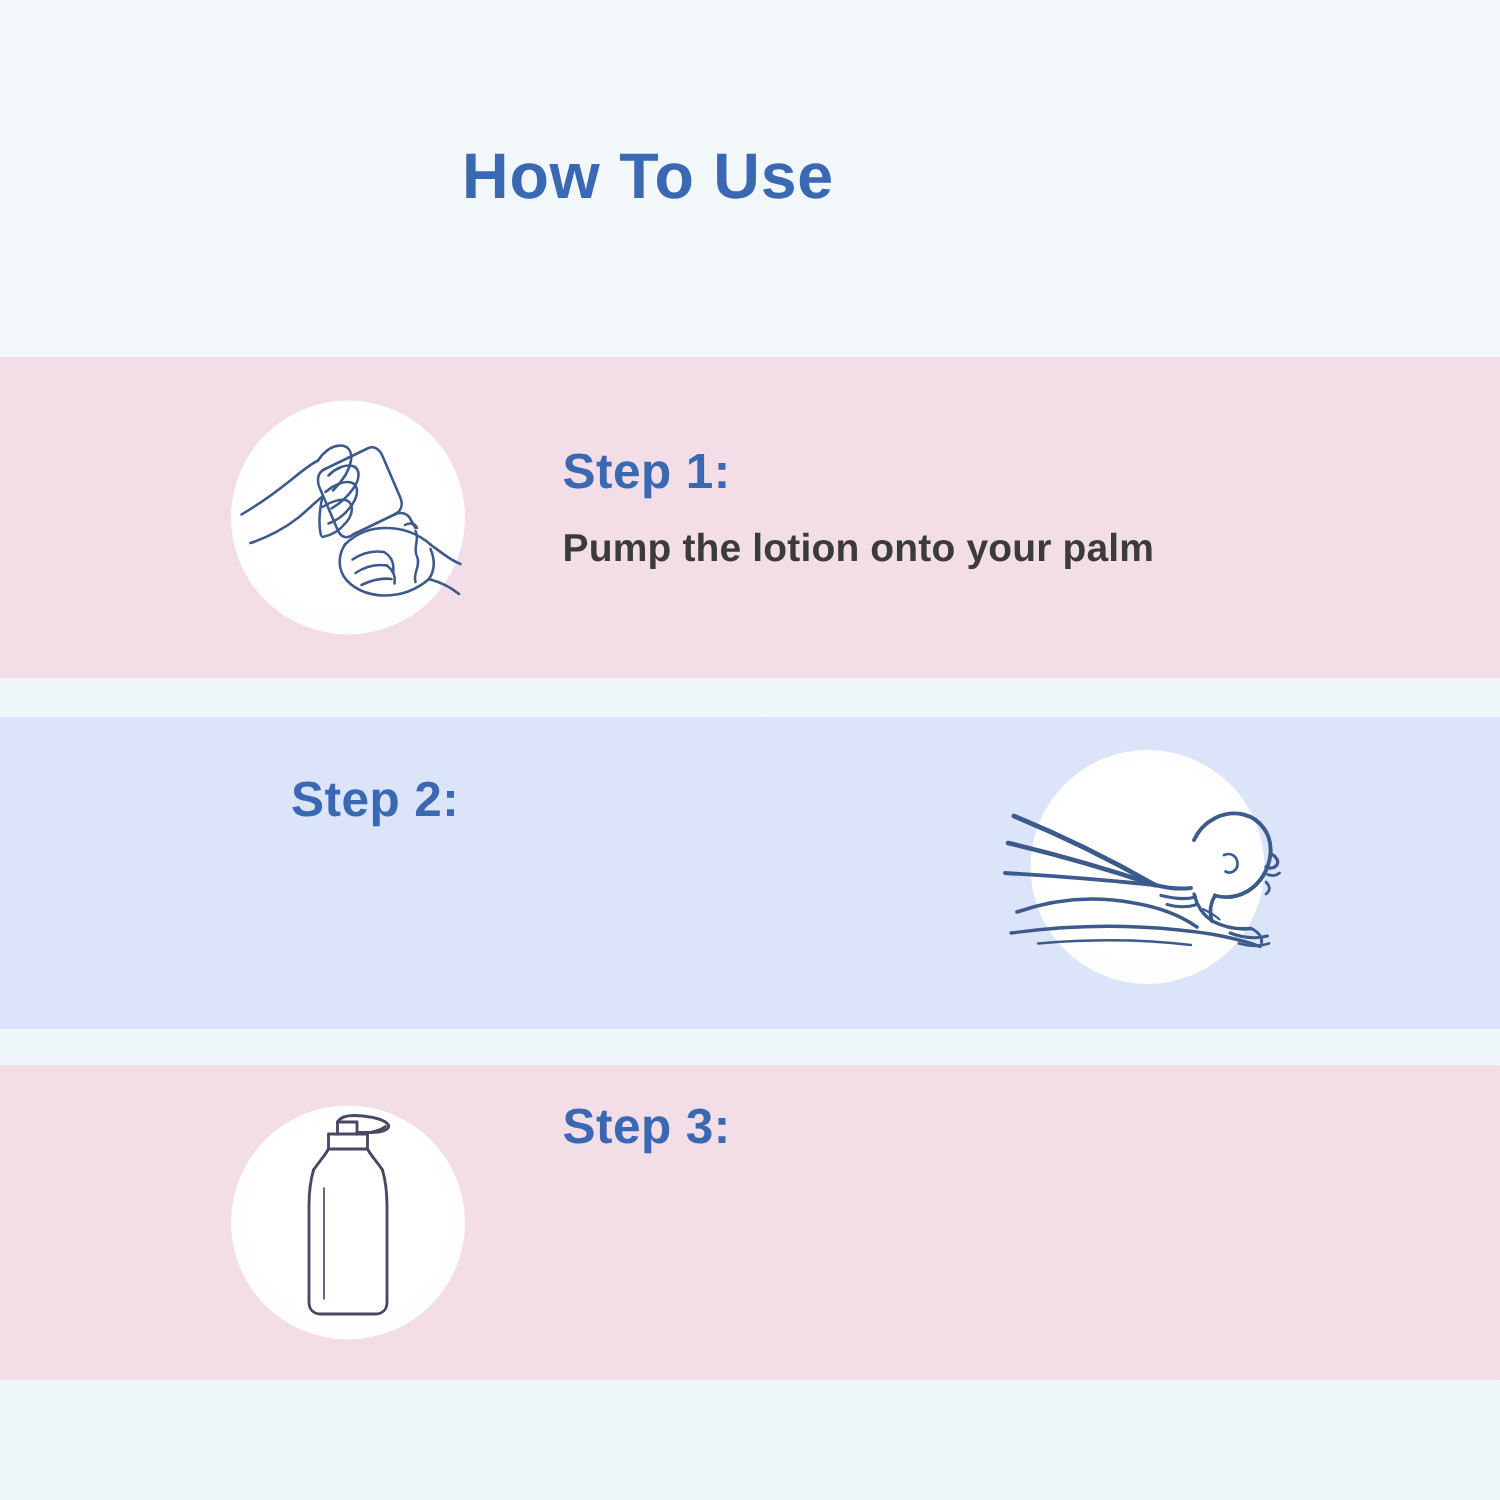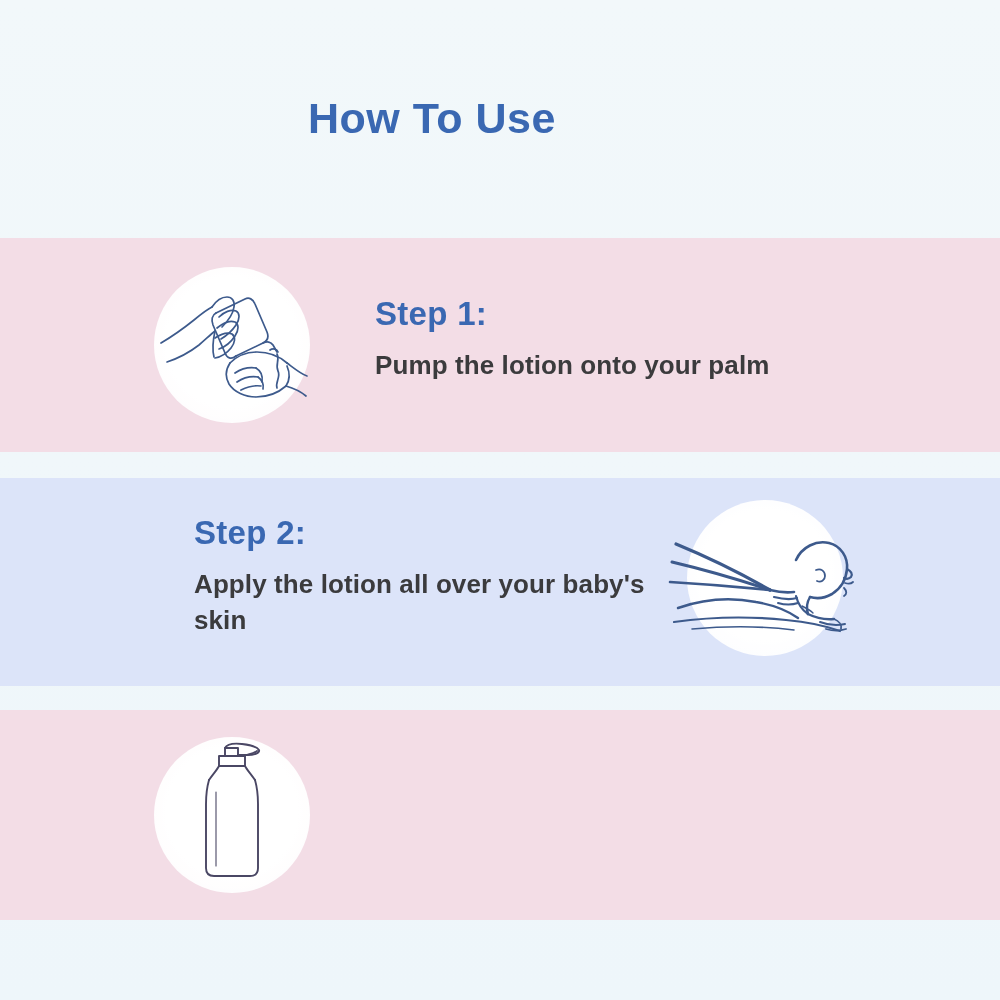--- a/index.html
+++ b/index.html
@@ -144,21 +144,20 @@
 
   <div class="step-text" id="text-1">
     <p class="step-label">Step 1:</p>
     <p class="step-body">Pump the lotion onto your palm</p>
   </div>
 
   <div class="band band-blue" id="band-2"></div>
 
   <div class="step-text" id="text-2">
     <p class="step-label">Step 2:</p>
-    <p class="step-body">Apply the lotion all over your baby's skin</p>
   </div>
 
   <div class="circle" id="circle-2">
     <svg width="190" height="160" viewBox="0 0 190 160" fill="none">
       <g stroke="#3d5a8c" stroke-linecap="round" stroke-linejoin="round" fill="none">
 
         <path d="M6 46 C40 60 72 76 100 92" stroke-width="3.2"></path>
         <path d="M2 64 C36 72 70 82 100 92" stroke-width="3"></path>
         <path d="M0 84 C34 86 70 89 100 92" stroke-width="2.6"></path>
 
@@ -210,15 +209,16 @@
 
         <path d="M58 8 C60 4 66 3 75 4 C84 5 90 7 92 10 C93 13 88 15 80 15 L71 15"></path>
         <path d="M80 15 C84 14 88 13 90 11"></path>
 
         <path d="M49 52 L49 126" stroke-width="1.1"></path>
       </g>
     </svg>
   </div>
 
   <div class="step-text" id="text-3">
+    <p class="step-label">Step 3:</p>
   </div>
 
 </div>
 
 </body></html>

